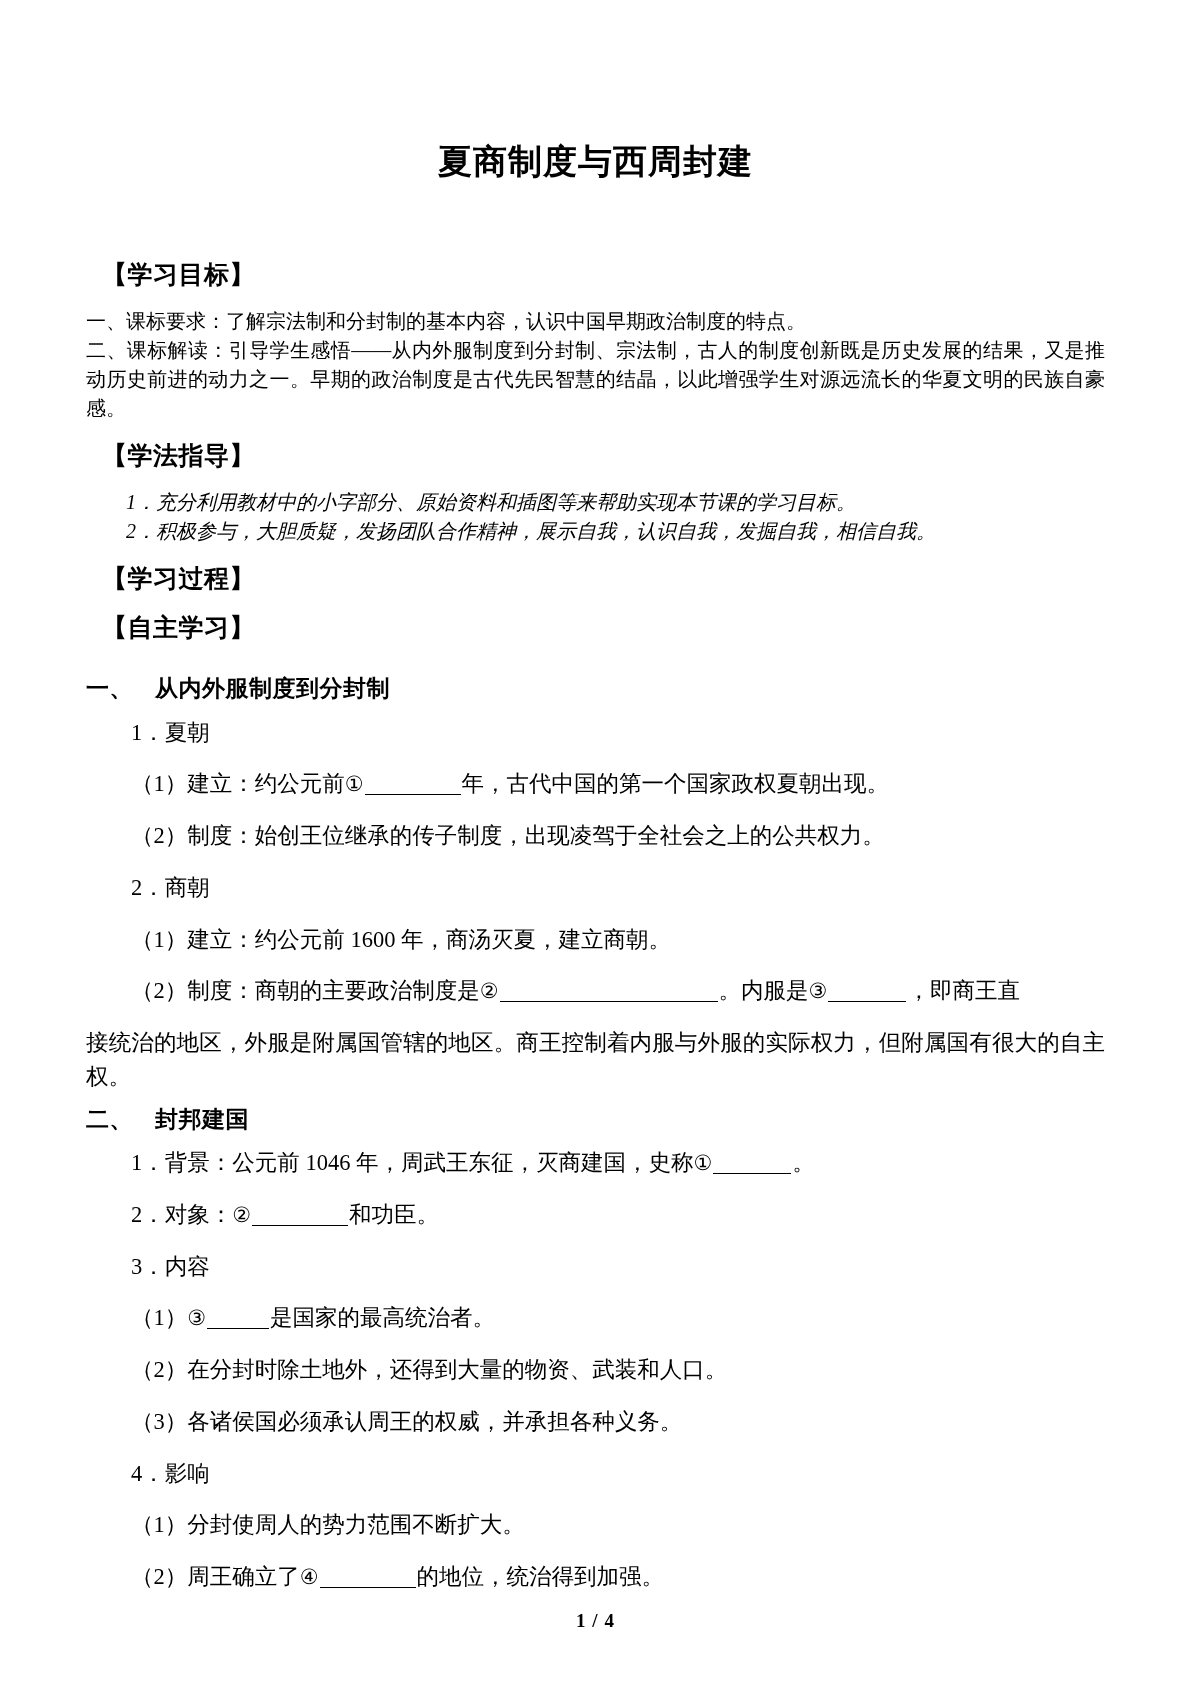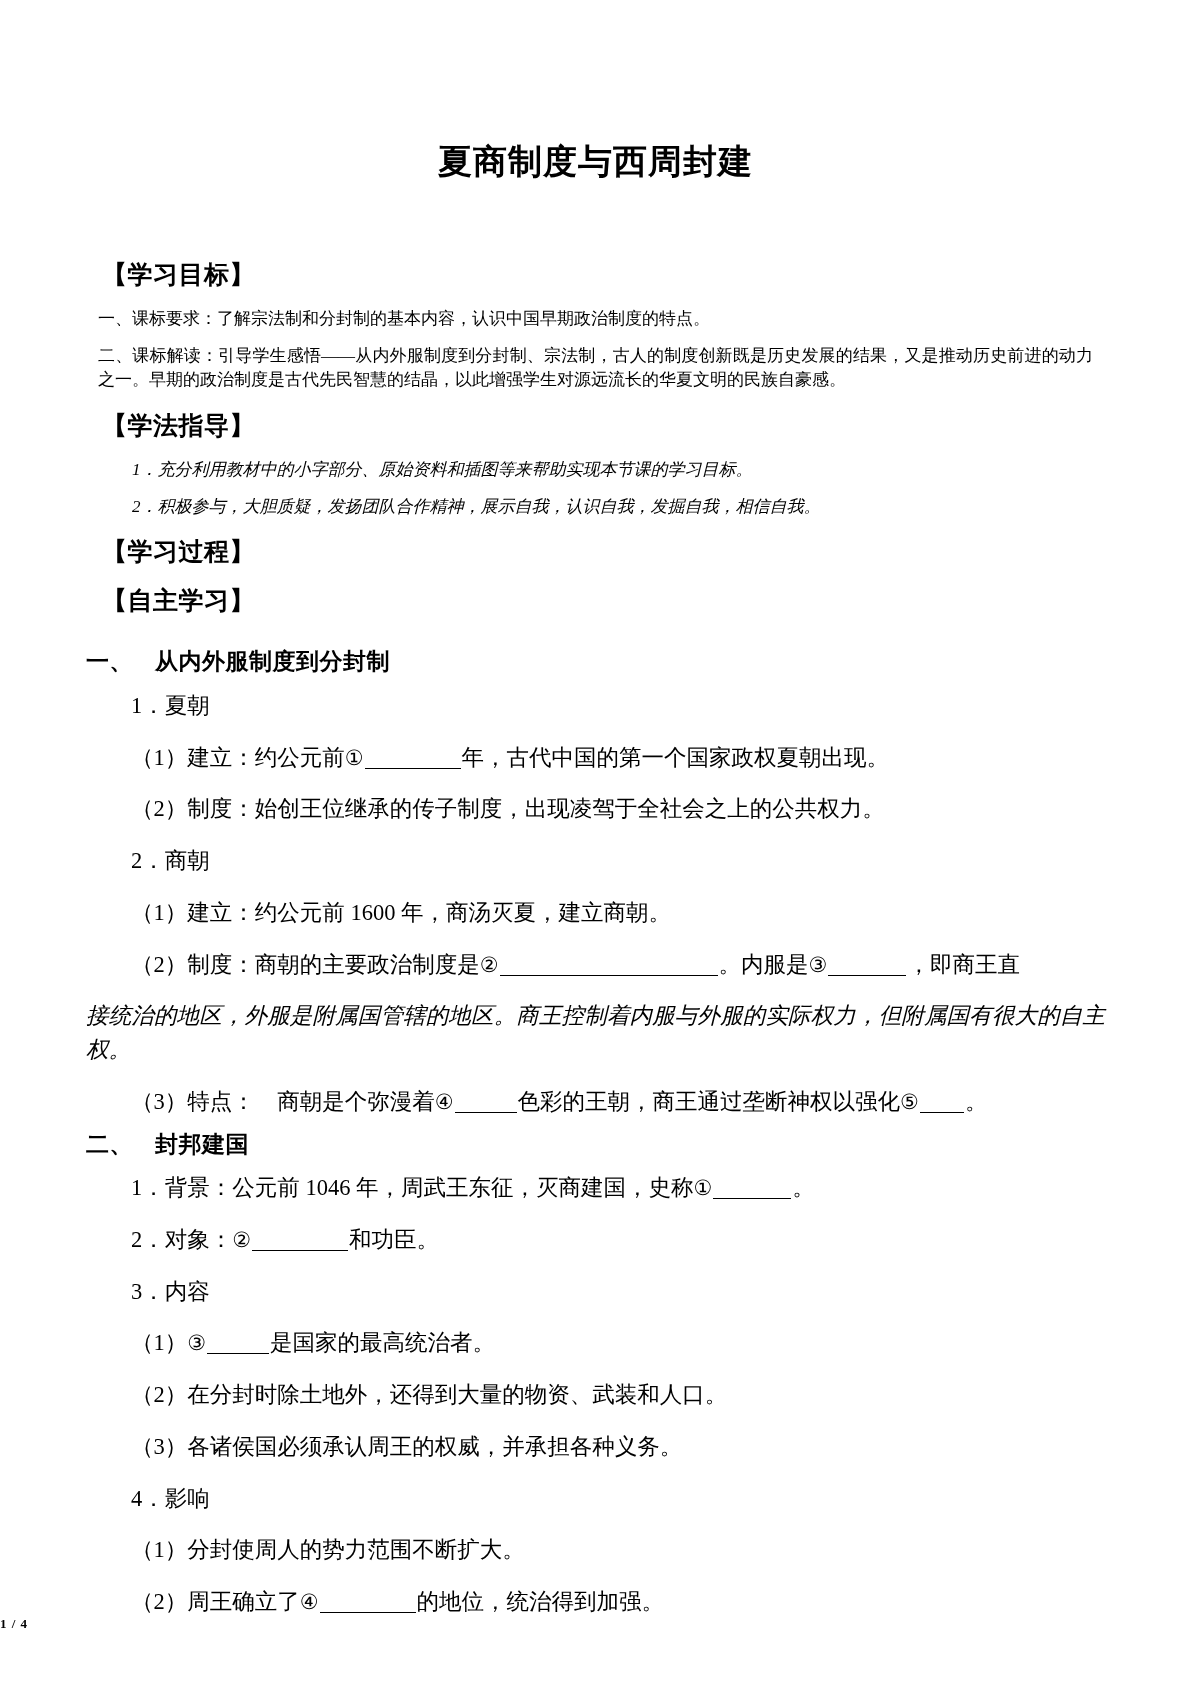--- a/index.html
+++ b/index.html
@@ -38,23 +38,23 @@
   .bracket-head {
     font-size: 25px;
     font-weight: bold;
     line-height: 1.32;
     margin: 16px;
     letter-spacing: 0.5px;
   }
 
   
   .para {
-    font-size: 17px;
+    font-size: 20px;
     line-height: 1.45;
-    margin: 12px;
+    margin: 0;
     text-align: justify;
     text-justify: inter-ideograph;
   }
 
   
   .para-flush {
     text-indent: 0;
   }
 
   
@@ -78,21 +78,21 @@
   
   .row {
     font-size: 22.5px;
     line-height: 1.5;
     margin: 0;
     padding: 9px 0;
     text-align: justify;
     text-justify: inter-ideograph;
   }
   .row.lvl1 { text-indent: 2em; }
-  .row.cont { text-indent: 0; font-style: italic; }
+  .row.cont { text-indent: 0; }
 
   
   .blank {
     display: inline-block;
     border-bottom: 1.6px solid #000;
     height: 1em;
     vertical-align: -0.18em;
     margin: 0 1px;
   }
   .b-xs { width: 44px; }
@@ -102,21 +102,22 @@
   .b-xl { width: 218px; }
 
   .circ { font-size: 21px; }
 
   
   .footer {
     position: absolute;
     left: 0;
     right: 0;
     bottom: 52px;
-    font-size: 13px;
+    text-align: center;
+    font-size: 19px;
     font-weight: bold;
     font-family: "Liberation Serif", "DejaVu Serif", serif;
     letter-spacing: 1px;
   }
 
   .gap-title { height: 58px; }
   .gap-sm { height: 12px; }
 </style>
 </head>
 <body>
@@ -155,23 +156,20 @@
   <p class="row lvl1">2．商朝</p>
 
   <p class="row lvl1">（1）建立：约公元前 1600 年，商汤灭夏，建立商朝。</p>
 
   <p class="row lvl1">
     <span>（2）制度：商朝的主要政治制度是</span><span class="circ">②</span><span class="blank b-xl"></span><span>。内服是</span><span class="circ">③</span><span class="blank b-md"></span><span>，即商王直</span>
   </p>
 
   <p class="row cont">接统治的地区，外服是附属国管辖的地区。商王控制着内服与外服的实际权力，但附属国有很大的自主权。</p>
 
-  <p class="row lvl1">
-    <span>（3）特点：　商朝是个弥漫着</span><span class="circ">④</span><span class="blank b-sm"></span><span>色彩的王朝，商王通过垄断神权以强化</span><span class="circ">⑤</span><span class="blank b-xs"></span><span>。</span>
-  </p>
 
   <p class="outline-head">
     <span class="num">二、</span><span>封邦建国</span>
   </p>
 
   <p class="row lvl1">
     <span>1．背景：公元前 1046 年，周武王东征，灭商建国，史称</span><span class="circ">①</span><span class="blank b-md"></span><span>。</span>
   </p>
 
   <p class="row lvl1">

